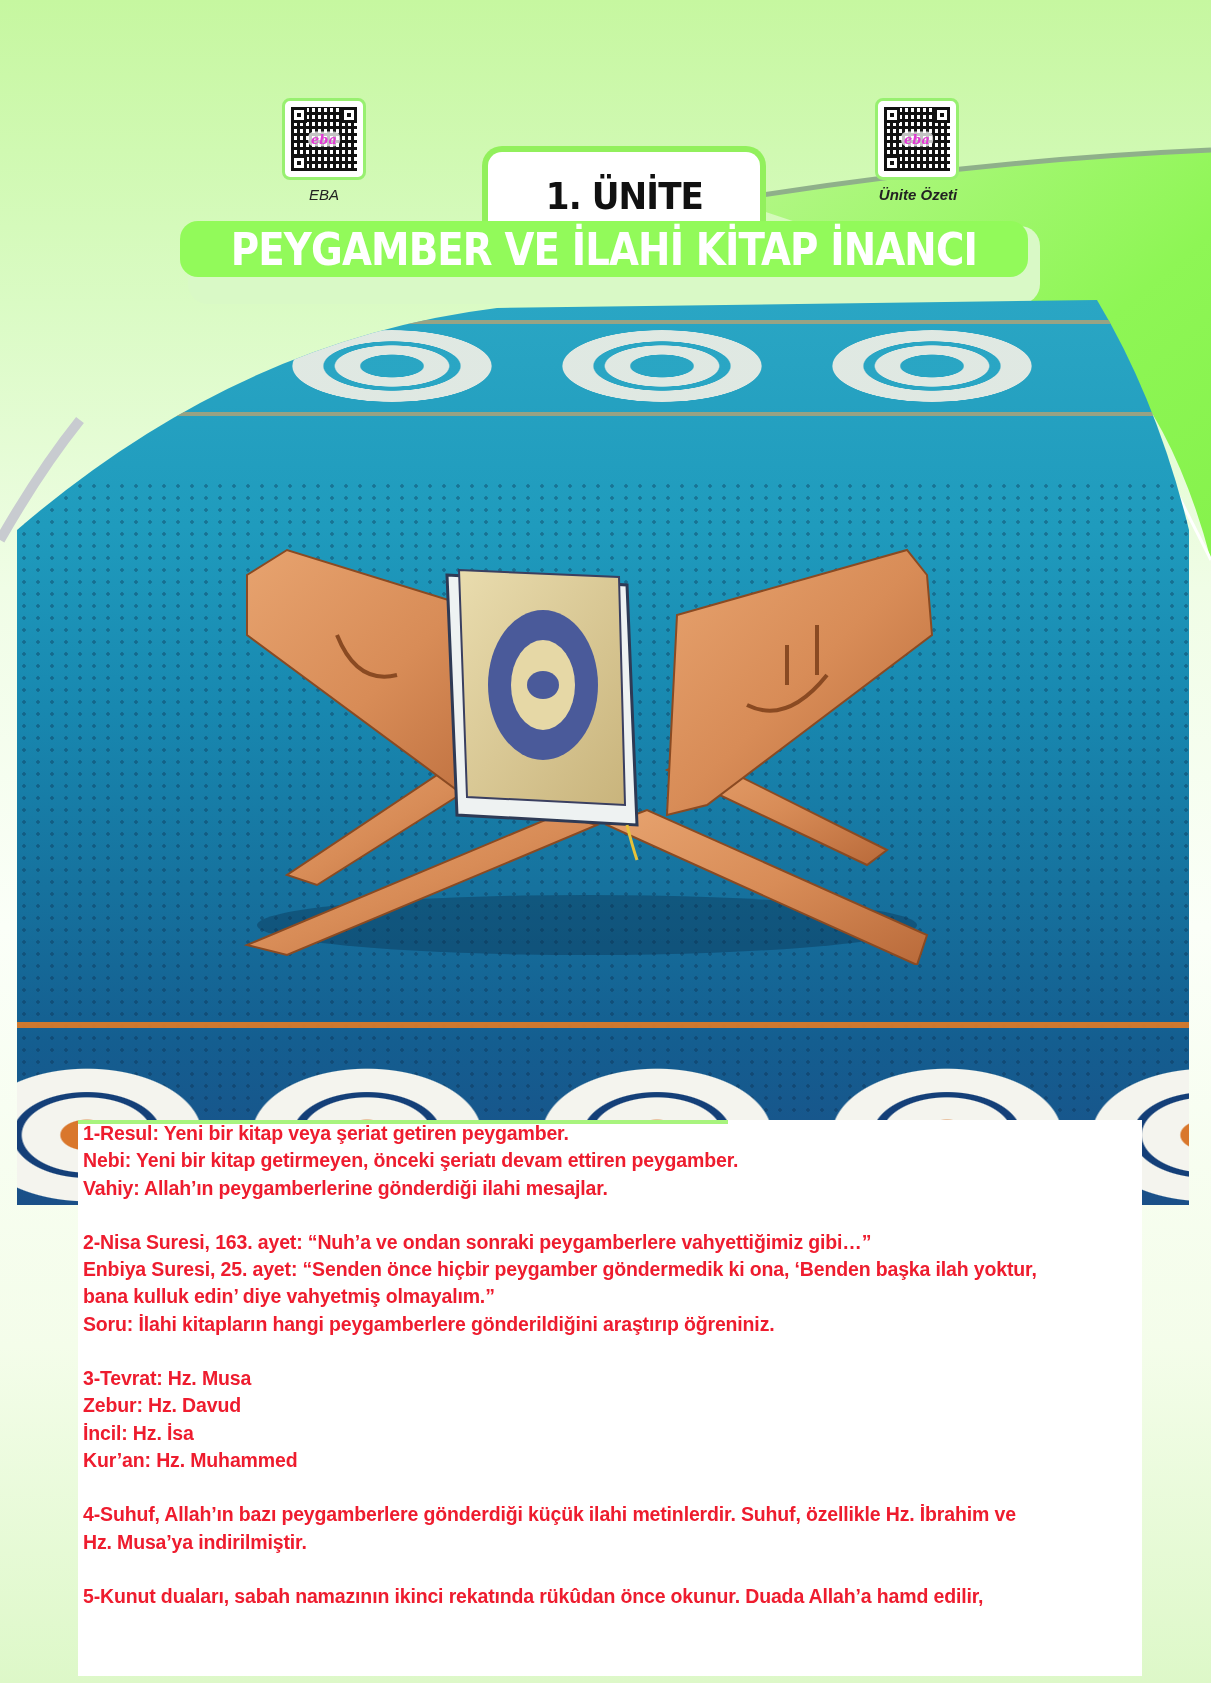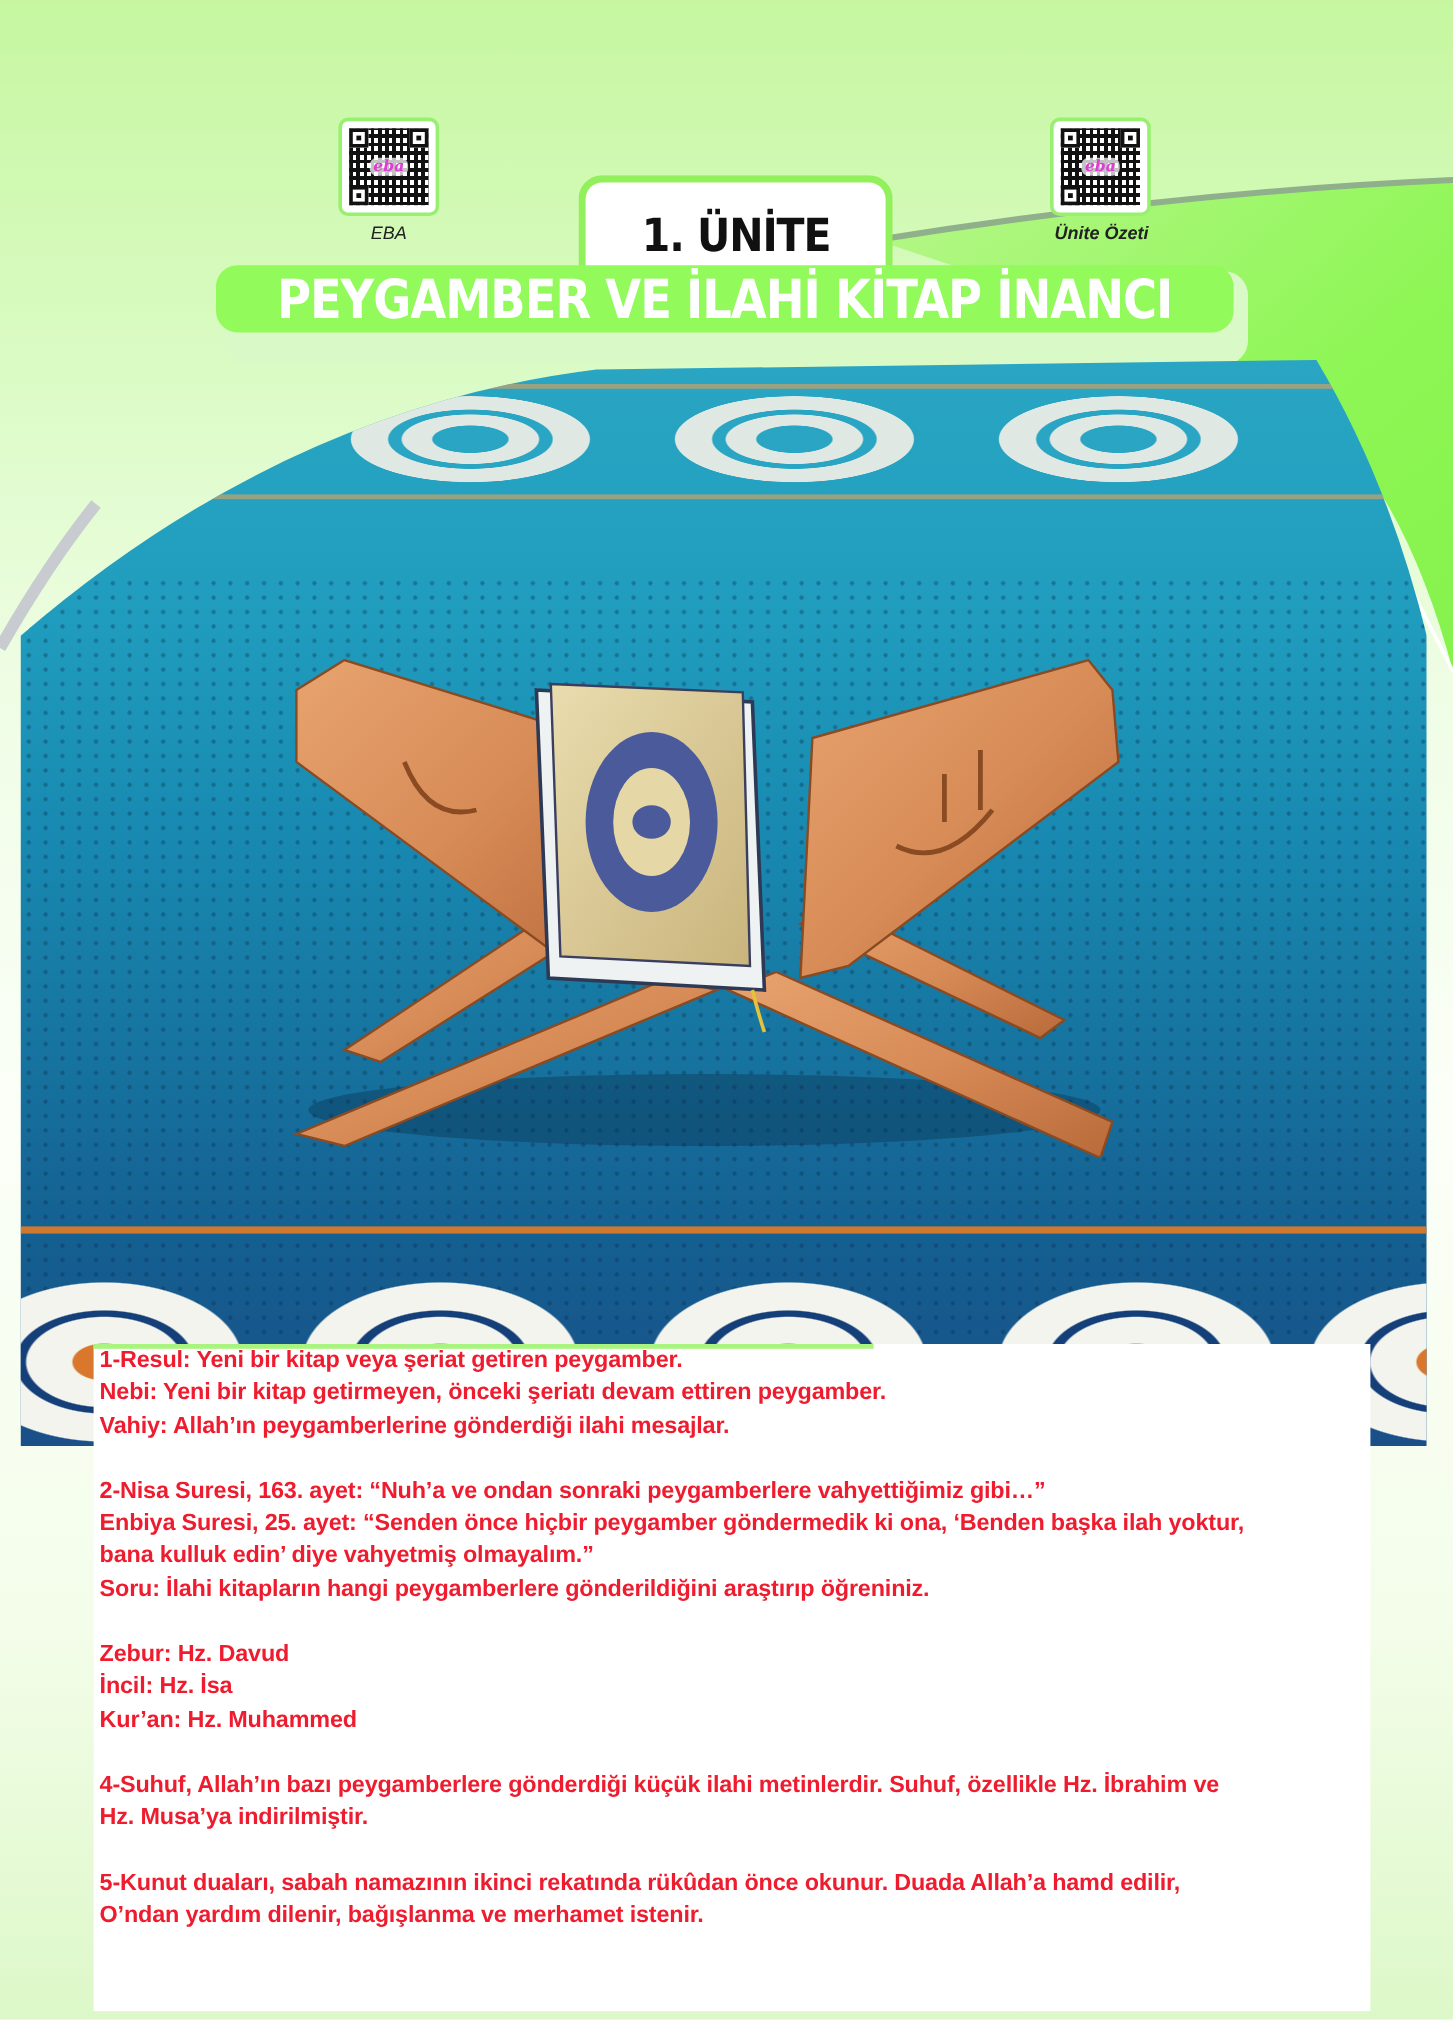--- a/index.html
+++ b/index.html
@@ -37,21 +37,21 @@
       position: absolute; left: 50%; top: 50%; transform: translate(-50%, -50%);
       font-family: "DejaVu Serif", serif; font-style: italic; font-size: 13px; font-weight: bold;
       color: #e23ad4; background: rgba(255,255,255,0.75); padding: 0 3px; border-radius: 6px;
     }
     .qr-caption {
       position: absolute; font-style: italic; font-size: 15px; color: #222;
       text-align: center; width: 140px;
     }
     
     .unit-tab {
-      position: absolute; left: 482px; top: 146px; width: 262px; height: 90px;
+      position: absolute; left: 482px; top: 146px; width: 284px; height: 90px;
       background: #fff; border: 6px solid #92f05c; border-bottom: none;
       border-radius: 20px 20px 0 0;
       display: flex; justify-content: center; padding-top: 22px;
     }
     .unit-label {
       font-family: "DejaVu Sans", sans-serif; font-weight: bold; font-size: 38px;
       color: #111; letter-spacing: -1px; transform: scaleX(0.9);
     }
     
     .title-shadow {
@@ -216,25 +216,25 @@
     <span class="line">Nebi: Yeni bir kitap getirmeyen, önceki şeriatı devam ettiren peygamber.</span>
     <span class="line">Vahiy: Allah’ın peygamberlerine gönderdiği ilahi mesajlar.</span>
   </div>
   <div class="block">
     <span class="line">2-Nisa Suresi, 163. ayet: “Nuh’a ve ondan sonraki peygamberlere vahyettiğimiz gibi…”</span>
     <span class="line">Enbiya Suresi, 25. ayet: “Senden önce hiçbir peygamber göndermedik ki ona, ‘Benden başka ilah yoktur,</span>
     <span class="line">bana kulluk edin’ diye vahyetmiş olmayalım.”</span>
     <span class="line">Soru: İlahi kitapların hangi peygamberlere gönderildiğini araştırıp öğreniniz.</span>
   </div>
   <div class="block">
+    <span class="line">3-Tevrat: Hz. Musa</span>
     <span class="line">Zebur: Hz. Davud</span>
     <span class="line">İncil: Hz. İsa</span>
     <span class="line">Kur’an: Hz. Muhammed</span>
   </div>
   <div class="block">
     <span class="line">4-Suhuf, Allah’ın bazı peygamberlere gönderdiği küçük ilahi metinlerdir. Suhuf, özellikle Hz. İbrahim ve</span>
     <span class="line">Hz. Musa’ya indirilmiştir.</span>
   </div>
   <div class="block">
     <span class="line">5-Kunut duaları, sabah namazının ikinci rekatında rükûdan önce okunur. Duada Allah’a hamd edilir,</span>
-    <span class="line">O’ndan yardım dilenir, bağışlanma ve merhamet istenir.</span>
   </div>
 </div>
 
 </body></html>

